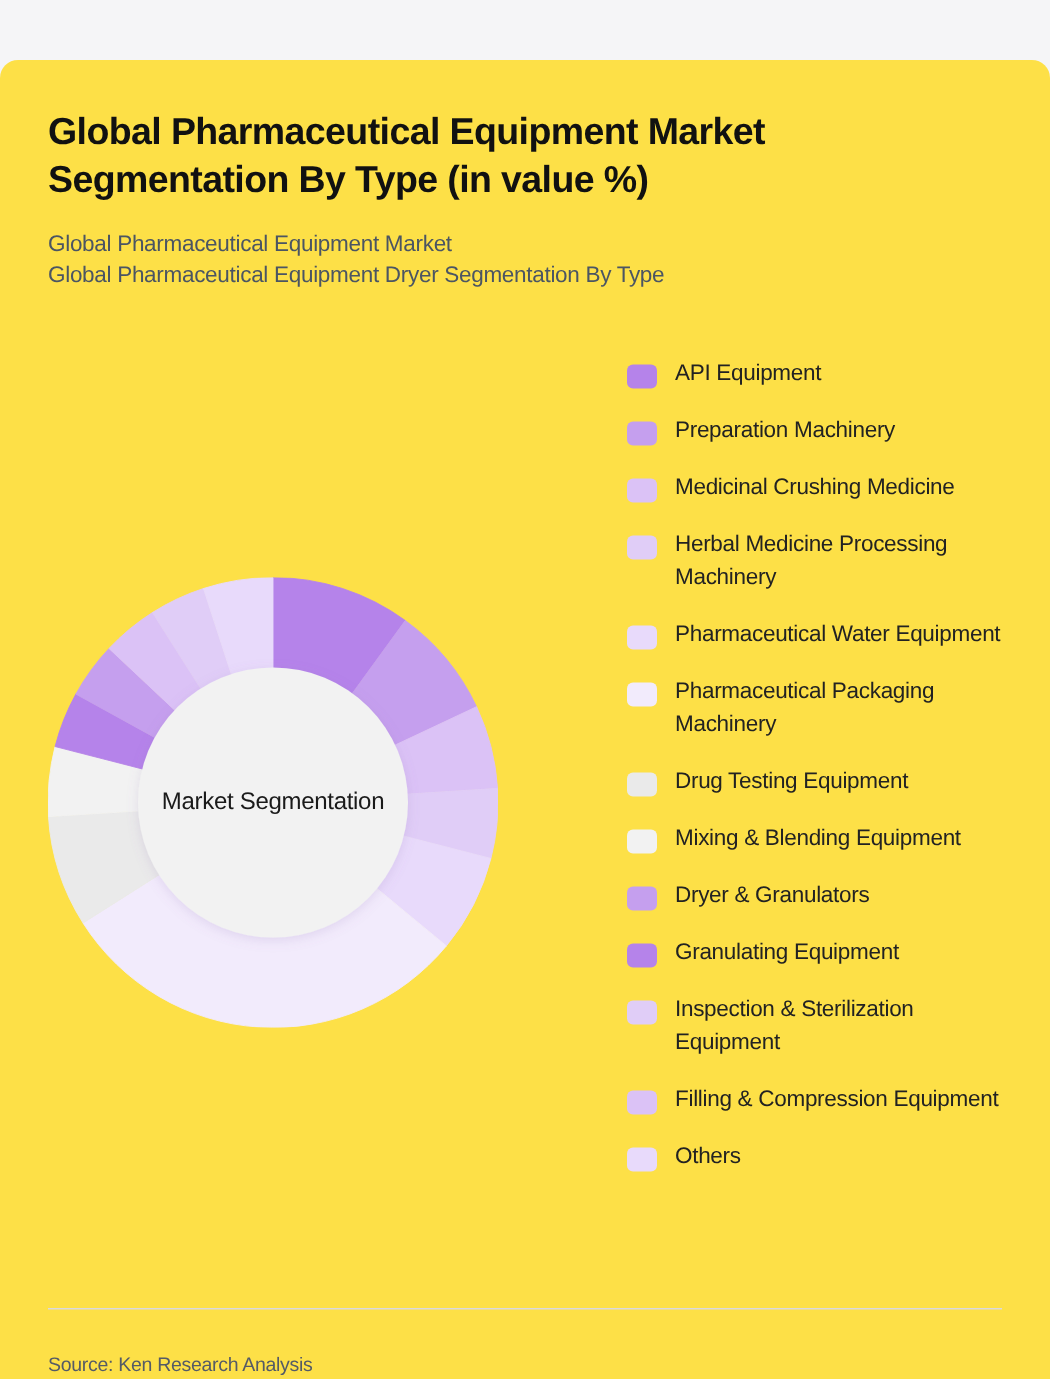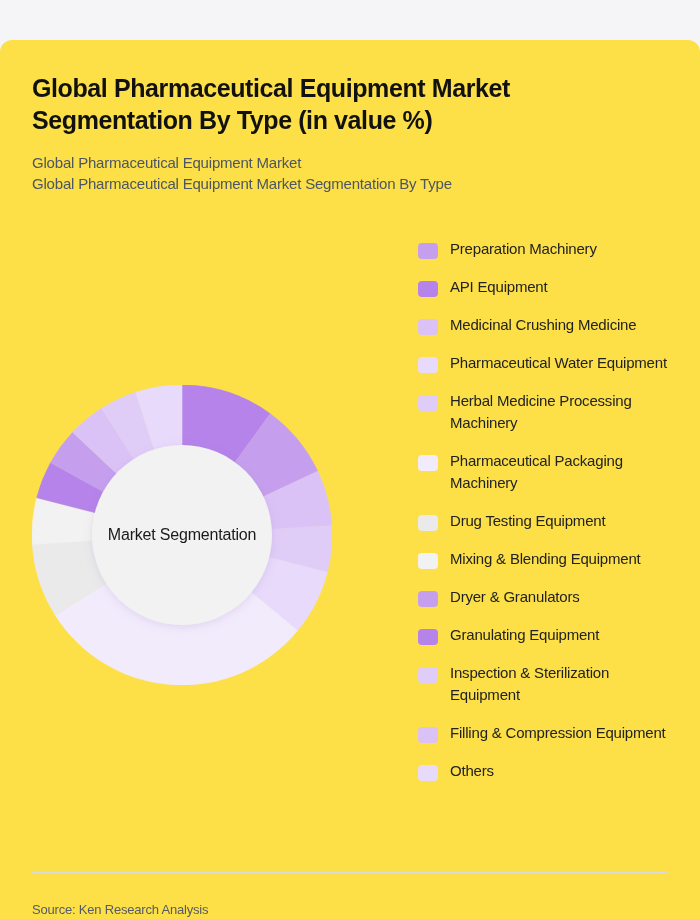--- a/index.html
+++ b/index.html
@@ -52,21 +52,21 @@
     font-size: 22px; letter-spacing: 0.5px; color: #1a1a1a; font-family: "DejaVu Sans", sans-serif;
     font-weight: normal; line-height: 28px;
   }
 </style>
 </head>
 <body>
 
 <div class="card">
   <div class="title">Global Pharmaceutical Equipment Market Segmentation By Type (in value %)</div>
   <div class="subtitle sub1">Global Pharmaceutical Equipment Market</div>
-  <div class="subtitle sub2">Global Pharmaceutical Equipment Market Segmentation By Type</div>
+  <div class="subtitle sub2">Global Pharmaceutical Equipment Dryer Segmentation By Type</div>
 
   <div class="chart-area">
     <svg id="donut" width="300" height="300" viewBox="0 0 300 300">
       <defs>
         <filter id="innerShadow" x="-20%" y="-20%" width="140%" height="140%">
           <feDropShadow dx="0" dy="2" stdDeviation="4" flood-color="#8a6fb0" flood-opacity="0.18"></feDropShadow>
         </filter>
       </defs>
       <g id="slices">
           <path d="M150,0 A150,150 0 0 1 238.16778784387097,28.64745084375788 L201.72510220173763,78.80650449500462 A88,88 0 0 0 150,62 Z" fill="#b583ea" stroke="#b583ea" stroke-width="0.6"></path>
@@ -83,38 +83,38 @@
           <path d="M69.62598075315056,23.35081117469771 A150,150 0 0 1 103.64745084375798,7.341522555726925 L122.80650449500467,66.30702656602647 A88,88 0 0 0 102.84724204184832,75.69914255582265 Z" fill="#e0cdf7" stroke="#e0cdf7" stroke-width="0.6"></path>
           <path d="M103.64745084375798,7.341522555726925 A150,150 0 0 1 150.00000000000009,0 L150.00000000000006,62 A88,88 0 0 0 122.80650449500467,66.30702656602647 Z" fill="#e8dafb" stroke="#e8dafb" stroke-width="0.6"></path>
         </g>
       <circle cx="150" cy="150" r="90" fill="#f2f2f2" filter="url(#innerShadow)"></circle>
     </svg>
     <div class="center-label">Market Segmentation</div>
   </div>
 
   <div class="legend" id="legend">
       <div class="legend-item">
+        <span class="legend-swatch" style="background: rgb(181, 131, 234);"></span>
+        <span class="legend-label">API Equipment</span>
+      </div>
+      <div class="legend-item">
         <span class="legend-swatch" style="background: rgb(197, 159, 238);"></span>
         <span class="legend-label">Preparation Machinery</span>
-      </div>
-      <div class="legend-item">
-        <span class="legend-swatch" style="background: rgb(181, 131, 234);"></span>
-        <span class="legend-label">API Equipment</span>
       </div>
       <div class="legend-item">
         <span class="legend-swatch" style="background: rgb(219, 194, 246);"></span>
         <span class="legend-label">Medicinal Crushing Medicine</span>
       </div>
       <div class="legend-item">
+        <span class="legend-swatch" style="background: rgb(224, 205, 247);"></span>
+        <span class="legend-label">Herbal Medicine Processing Machinery</span>
+      </div>
+      <div class="legend-item">
         <span class="legend-swatch" style="background: rgb(232, 218, 251);"></span>
         <span class="legend-label">Pharmaceutical Water Equipment</span>
-      </div>
-      <div class="legend-item">
-        <span class="legend-swatch" style="background: rgb(224, 205, 247);"></span>
-        <span class="legend-label">Herbal Medicine Processing Machinery</span>
       </div>
       <div class="legend-item">
         <span class="legend-swatch" style="background: rgb(242, 235, 252);"></span>
         <span class="legend-label">Pharmaceutical Packaging Machinery</span>
       </div>
       <div class="legend-item">
         <span class="legend-swatch" style="background: rgb(234, 234, 234);"></span>
         <span class="legend-label">Drug Testing Equipment</span>
       </div>
       <div class="legend-item">

